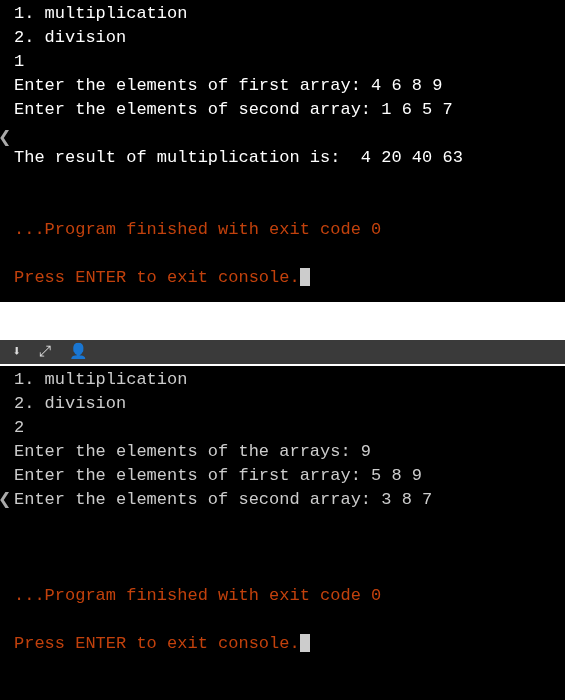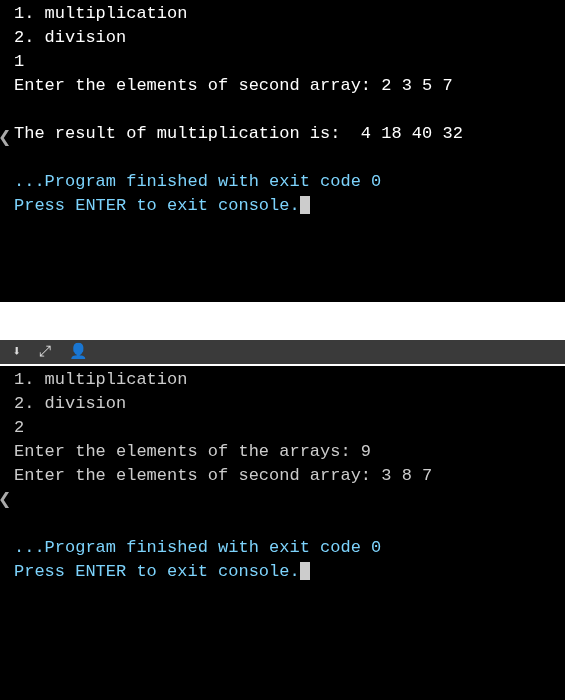--- a/index.html
+++ b/index.html
@@ -49,21 +49,22 @@
     .toolbar-row .tool {
       font-size: 15px;
       line-height: 1;
     }
     .line {
       white-space: pre;
       line-height: 24px;
       padding-left: 14px;
     }
     .green {
-      color: #7dd3fc;
+      color: #c2410c;
+      margin-top: 24px;
     }
     .grey {
       color: #ccc;
     }
     .cursor {
       display: inline-block;
       width: 10px;
       height: 18px;
       background: #ccc;
       vertical-align: text-bottom;
@@ -83,42 +84,44 @@
 </head>
 <body>
 
 <div class="panels">
 
   <div class="terminal top">
     <span class="scroll-chevron chev1">❮</span>
     <div class="line">1. multiplication</div>
     <div class="line">2. division</div>
     <div class="line">1</div>
-    <div class="line">Enter the elements of second array: 2 3 5 7</div>
+    <div class="line">Enter the elements of first array: 4 6 8 9</div>
+    <div class="line">Enter the elements of second array: 1 6 5 7</div>
     <div class="line">&nbsp;</div>
-    <div class="line">The result of multiplication is:  4 18 40 32</div>
+    <div class="line">The result of multiplication is:  4 20 40 63</div>
     <div class="line">&nbsp;</div>
     <div class="line green">...Program finished with exit code 0</div>
     <div class="line green"><span>Press ENTER to exit console.</span><span class="cursor"></span></div>
   </div>
 
   <div class="gap"></div>
 
   <div class="toolbar-row">
     <span class="tool">⬇</span>
     <span class="tool">⤢</span>
     <span class="tool">👤</span>
   </div>
 
   <div class="terminal bottom">
     <span class="scroll-chevron chev2">❮</span>
     <div class="line grey">1. multiplication</div>
     <div class="line grey">2. division</div>
     <div class="line grey">2</div>
     <div class="line grey">Enter the elements of the arrays: 9</div>
+    <div class="line grey">Enter the elements of first array: 5 8 9</div>
     <div class="line grey">Enter the elements of second array: 3 8 7</div>
     <div class="line">&nbsp;</div>
     <div class="line">&nbsp;</div>
     <div class="line green">...Program finished with exit code 0</div>
     <div class="line green"><span>Press ENTER to exit console.</span><span class="cursor"></span></div>
   </div>
 
 </div>
 
 </body></html>

